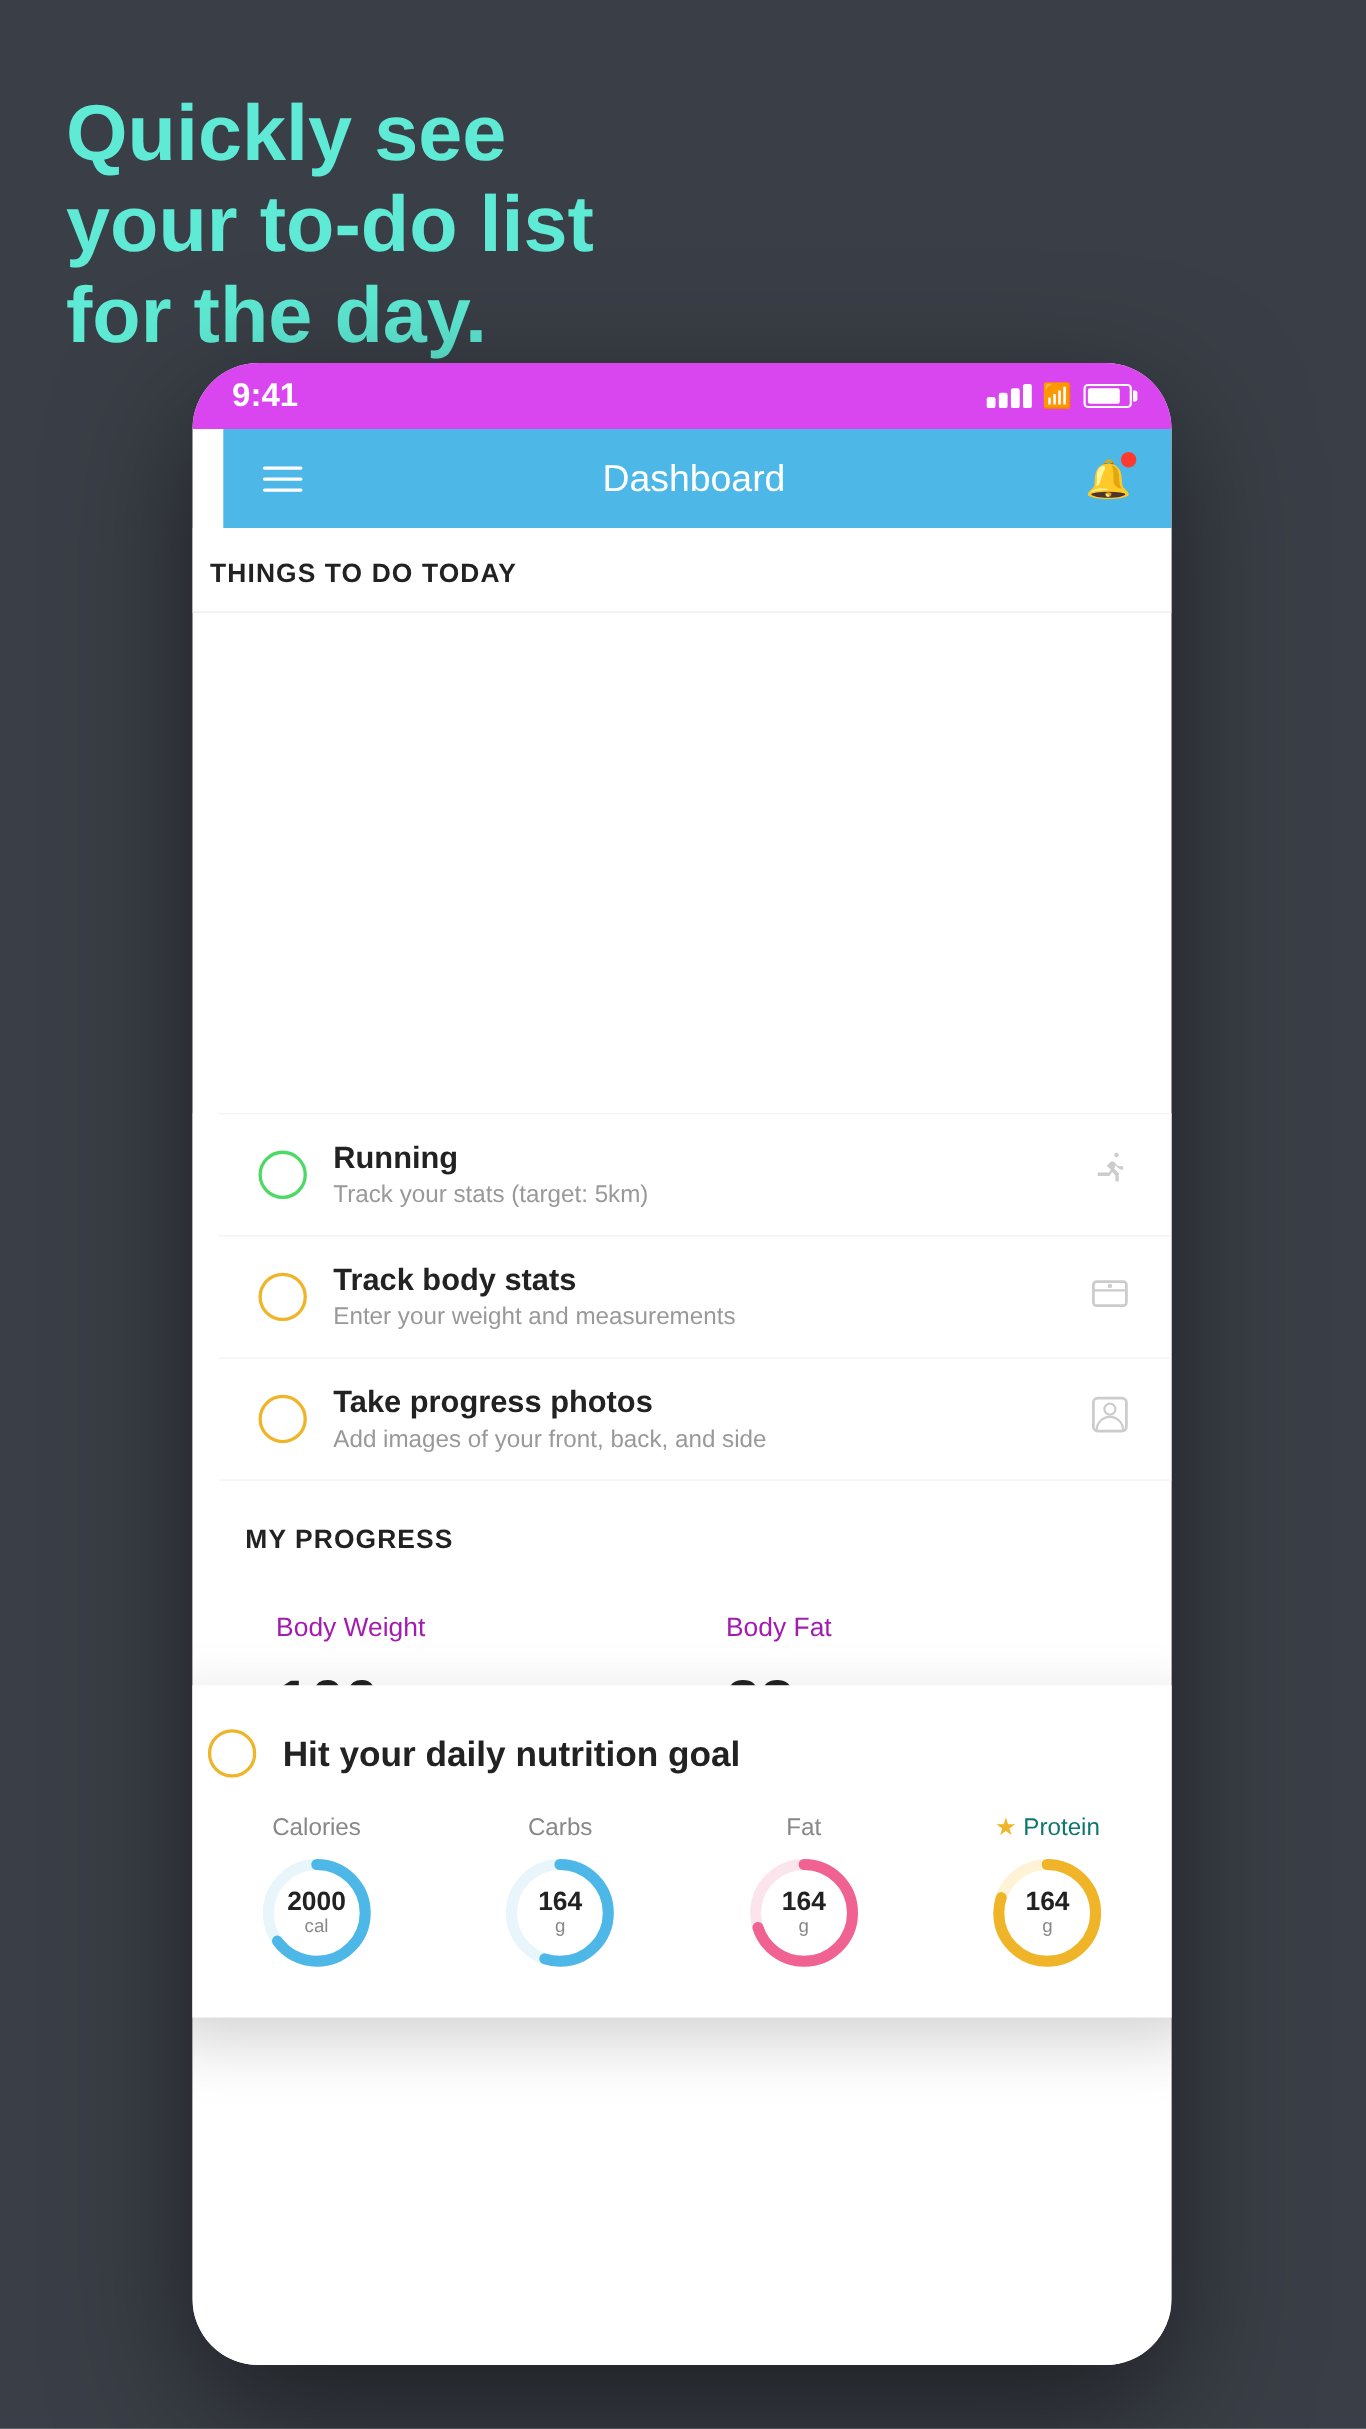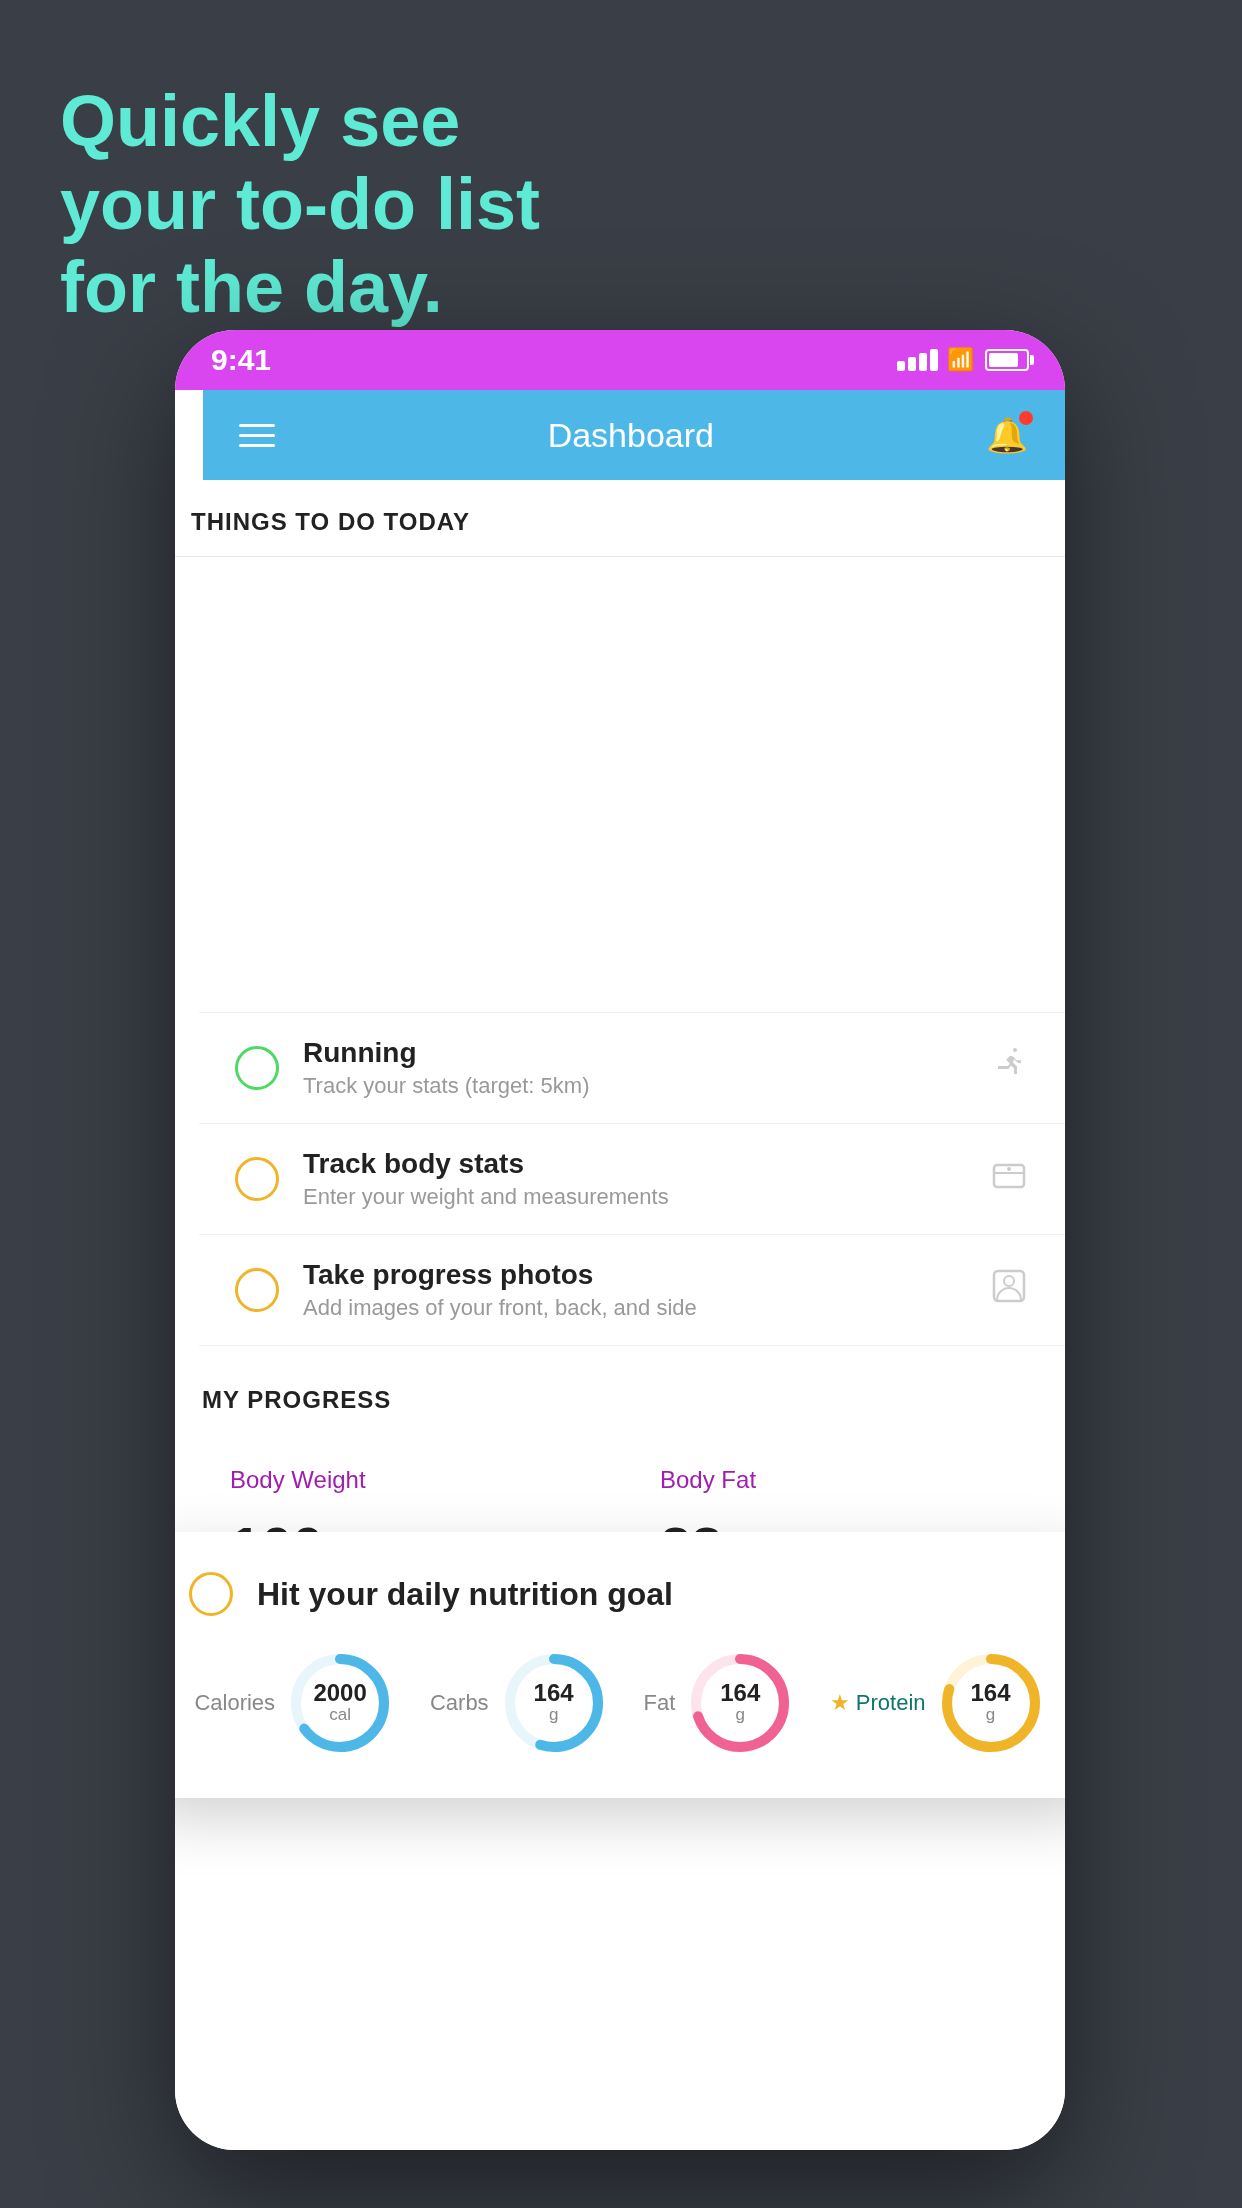--- a/index.html
+++ b/index.html
@@ -186,21 +186,21 @@
     }
 
     
     .nutrition-grid {
       display: flex;
       gap: 24px;
       justify-content: space-around;
     }
     .nutrition-item {
       display: flex;
-      flex-direction: row;
+      flex-direction: column;
       align-items: center;
       gap: 10px;
     }
     .nutrition-label {
       font-size: 22px;
       color: #888;
     }
     .nutrition-label.starred {
       color: #0f766e;
     }
@@ -266,21 +266,21 @@
       margin-top: 4px;
     }
     .todo-item-icon {
       color: #ccc;
       font-size: 36px;
     }
 
     
     .progress-section {
       margin-top: 40px;
-      padding: 0 27px;
+      padding: 0 48px;
     }
     .progress-title {
       font-size: 24px;
       font-weight: 800;
       color: #222;
       letter-spacing: 1px;
       margin-bottom: 24px;
     }
     .progress-cards {
       display: flex;

